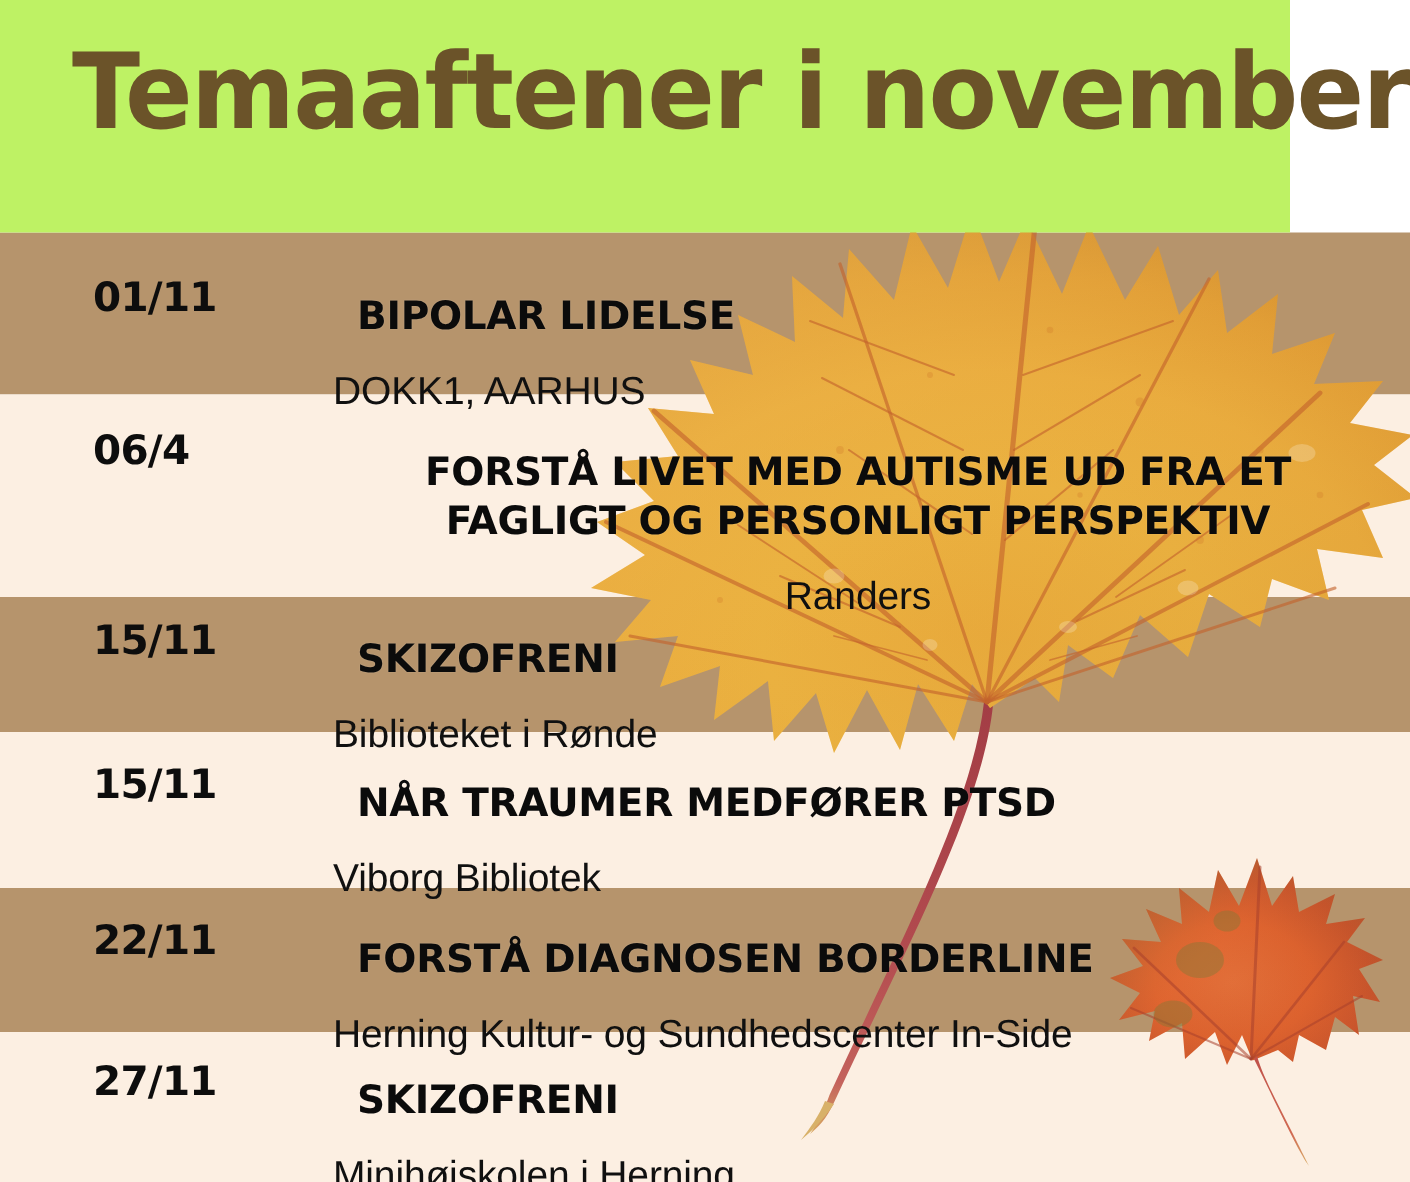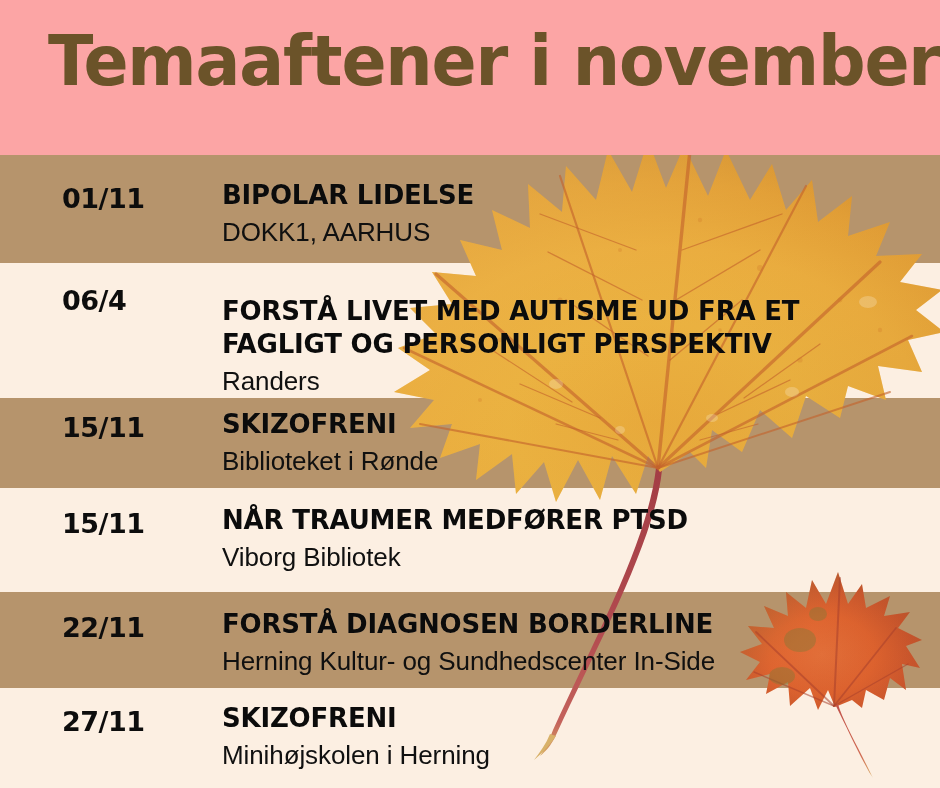--- a/index.html
+++ b/index.html
@@ -15,23 +15,23 @@
     width: 940px;
     height: 788px;
     overflow: hidden;
     background: #ffffff;
   }
 
   
   .header {
     position: absolute;
     left: 0; top: 0;
-    width: 940px;
+    width: 860px;
     height: 155px;
-    background: #fca5a5;
+    background: #bef264;
     z-index: 5;
   }
   .poster-title {
     position: absolute;
     left: 48px;
     top: 26px;
     font-family: "DejaVu Sans", sans-serif;
     font-size: 70px;
     font-weight: 700;
     letter-spacing: -1.2px;
@@ -94,21 +94,21 @@
     left: 222px;
     width: 700px;
   }
   .row-title {
     font-family: "DejaVu Sans", sans-serif;
     font-size: 26px;
     font-weight: 700;
     color: #0b0b0b;
     letter-spacing: -0.2px;
     line-height: 1.27;
-    margin: 0;
+    margin: 16px;
     white-space: pre-line;
     text-shadow: 0 0 1px rgba(255,255,255,0.25);
   }
   .row-venue {
     font-family: "Liberation Sans", sans-serif;
     font-size: 26px;
     font-weight: 400;
     color: #101010;
     letter-spacing: -0.1px;
     line-height: 1.3;
@@ -287,21 +287,21 @@
     <div class="row" style="top:155px;height:108px;">
       <div class="row-date" style="top:28px;">01/11</div>
       <div class="row-body" style="top:24px;">
         <p class="row-title">BIPOLAR LIDELSE</p>
         <p class="row-venue">DOKK1, AARHUS</p>
       </div>
     </div>
 
     <div class="row" style="top:263px;height:135px;">
       <div class="row-date" style="top:22px;">06/4</div>
-      <div class="row-body" style="top:32px;">
+      <div class="row-body" style="top:20px;text-align:center;">
         <p class="row-title">FORSTÅ LIVET MED AUTISME UD FRA ET
 FAGLIGT OG PERSONLIGT PERSPEKTIV</p>
         <p class="row-venue">Randers</p>
       </div>
     </div>
 
     <div class="row" style="top:398px;height:90px;">
       <div class="row-date" style="top:14px;">15/11</div>
       <div class="row-body" style="top:10px;">
         <p class="row-title">SKIZOFRENI</p>

